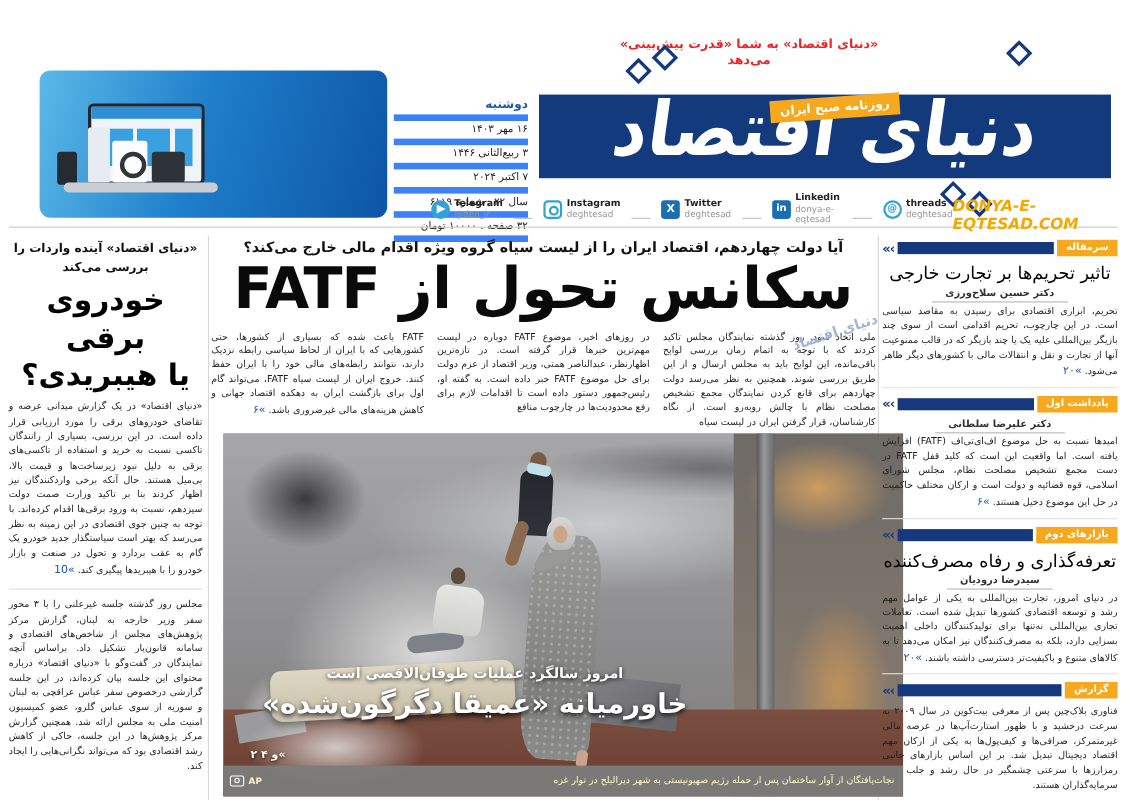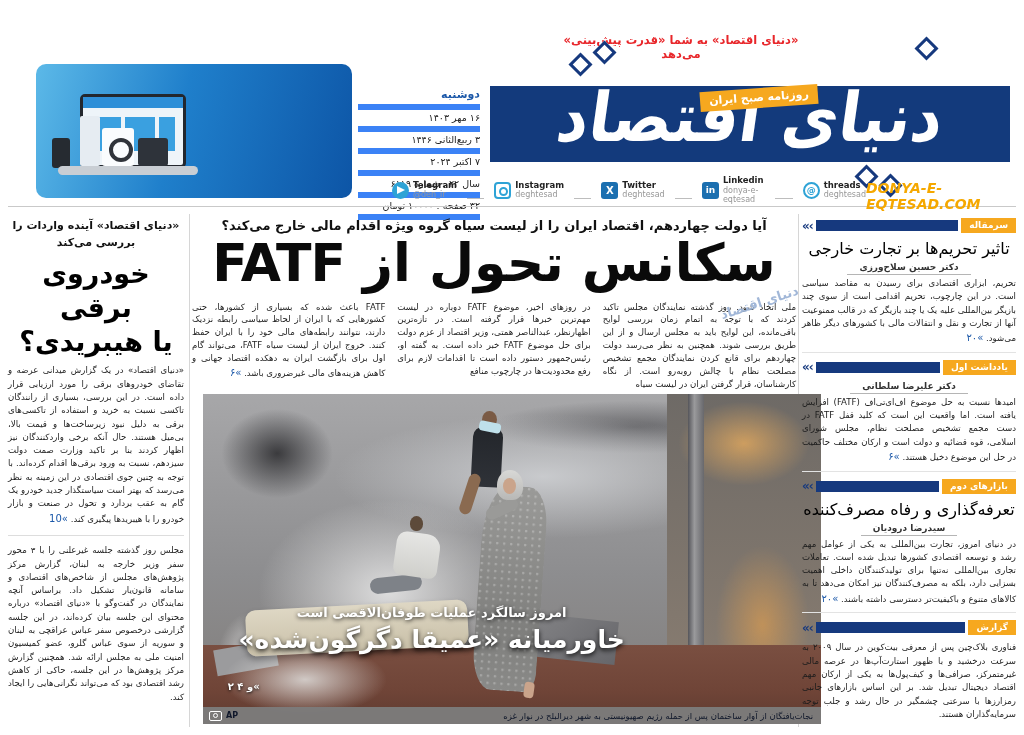--- a/index.html
+++ b/index.html
@@ -133,22 +133,22 @@
   .woman-arm{position:absolute;left:45.6%;top:33%;width:34px;height:12px;background:#9a9a98;border-radius:6px;transform:rotate(-25deg);}
   .woman-foot{position:absolute;left:52%;bottom:8%;width:10px;height:16px;background:#caa48b;border-radius:4px;transform:rotate(8deg);}
   .smoke-front{position:absolute;left:0;bottom:0;width:55%;height:45%;
       background:radial-gradient(closest-side at 30% 70%, rgba(225,224,222,.85), transparent 80%);}
 
   .ov{position:absolute;left:3%;top:64%;width:68%;text-align:center;direction:rtl;color:#fff;z-index:5;}
   .ov-kicker{font-size:13px;font-weight:bold;text-shadow:0 1px 4px rgba(0,0,0,.85);}
   .ov-title{font-size:25px;font-weight:bold;margin-top:5px;text-shadow:0 2px 5px rgba(0,0,0,.9);}
   .ov-ref{position:absolute;left:4%;top:87%;z-index:5;color:#fff;font-weight:bold;font-size:10px;
       text-shadow:0 1px 3px rgba(0,0,0,.9);}
-  .photo-caption{position:absolute;left:0;right:0;bottom:0;height:17px;background:rgba(124,124,124,.95);
-      color:#0f172a;display:flex;align-items:center;z-index:6;}
+  .photo-caption{position:absolute;left:0;right:0;bottom:0;height:28px;background:rgba(124,124,124,.95);
+      color:#fef9c3;display:flex;align-items:center;z-index:6;}
   .credit{display:flex;align-items:center;gap:4px;padding-left:6px;}
   .cam{width:11px;height:8px;border:1px solid #fff;border-radius:2px;position:relative;}
   .cam::after{content:"";position:absolute;left:3px;top:1px;width:3px;height:3px;border:1px solid #fff;border-radius:50%;}
   .credit-txt{font-size:8px;font-weight:bold;}
   .cap-text{flex:1;text-align:right;direction:rtl;font-size:8.5px;padding-right:8px;}
 
   
   .sidebar{position:absolute;left:802px;top:218px;width:214px;direction:rtl;}
   .sec{padding-bottom:6px;}
   .sec + .sec{border-top:1px solid #e3e3e3;padding-top:7px;}

